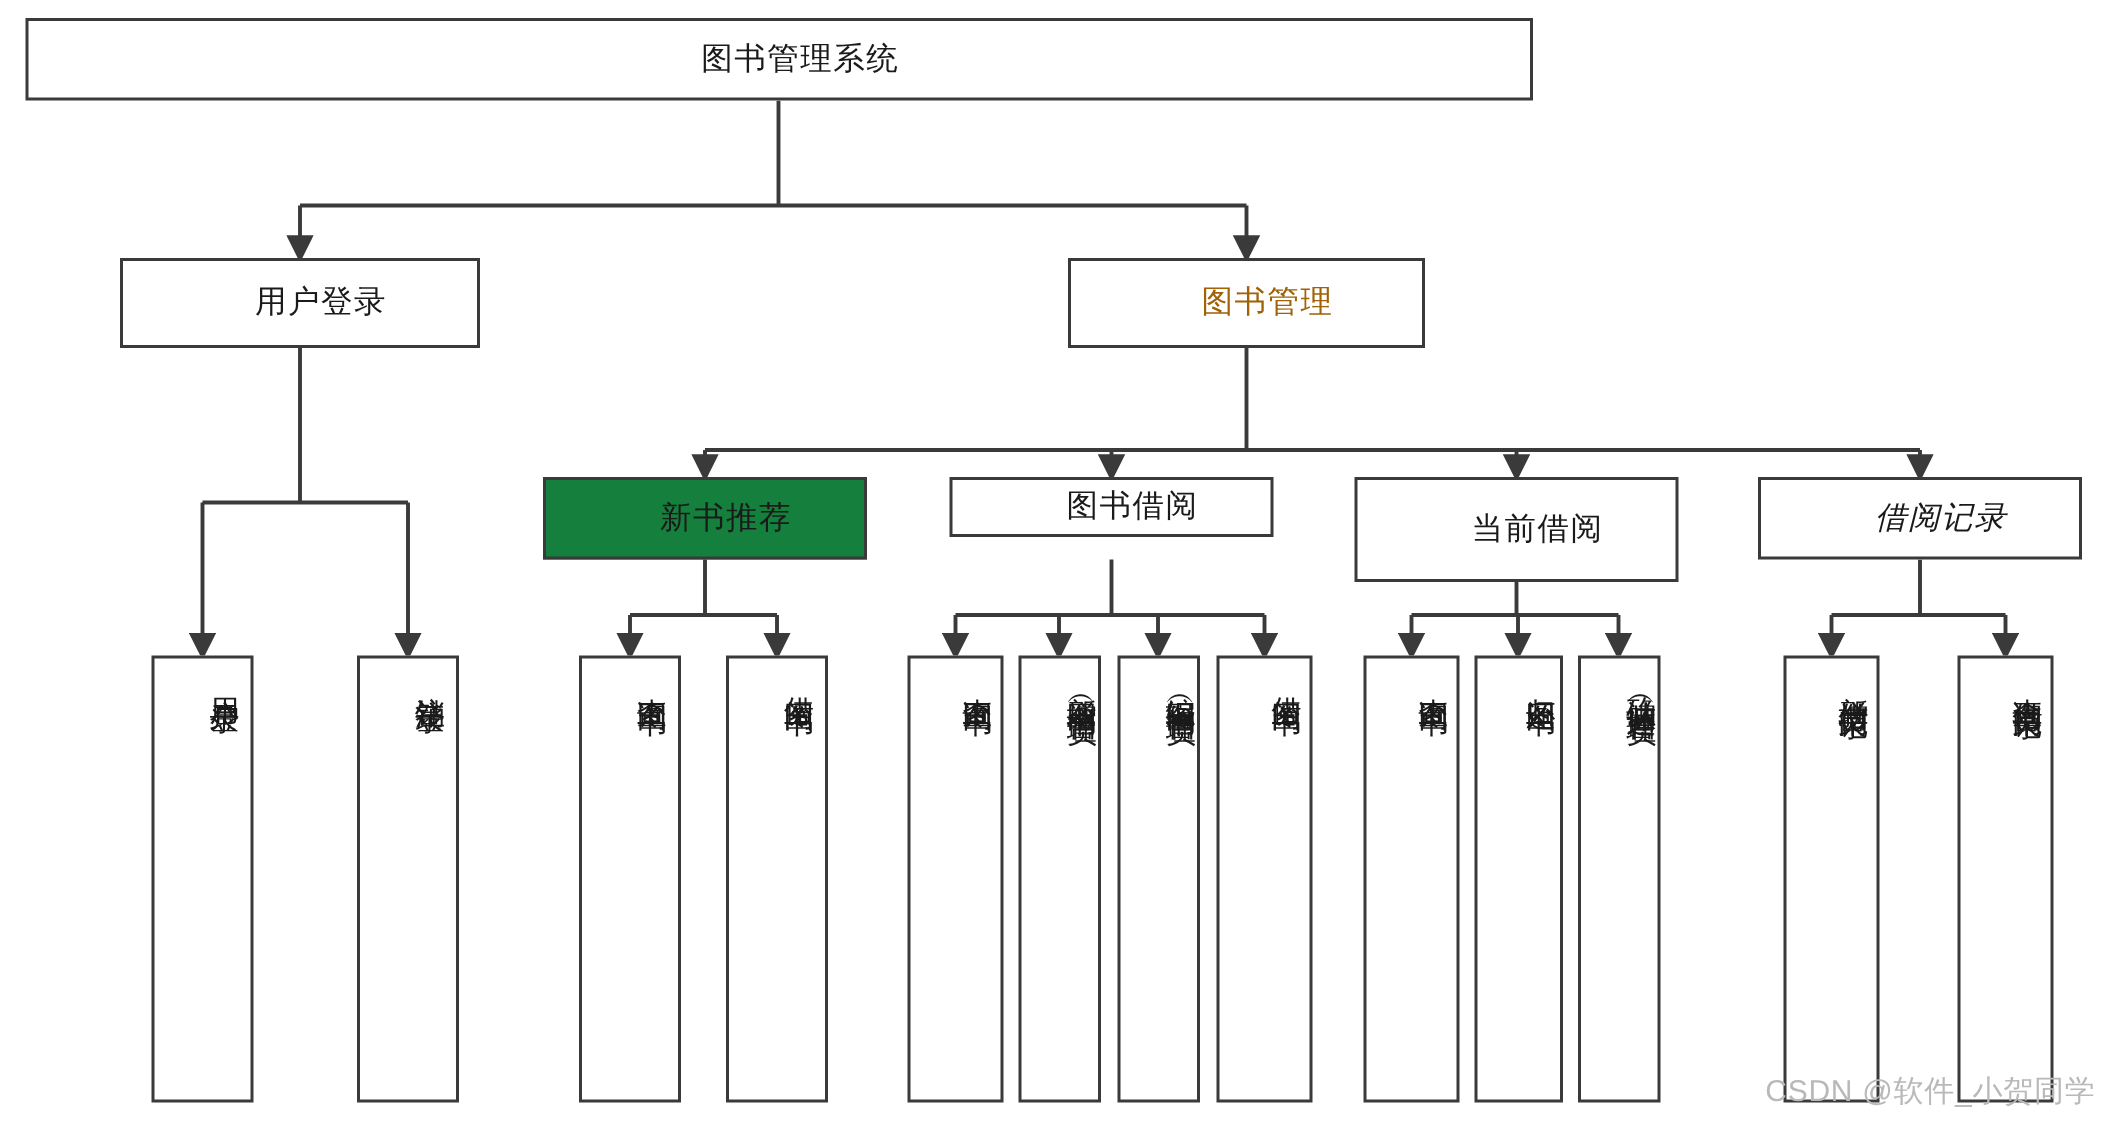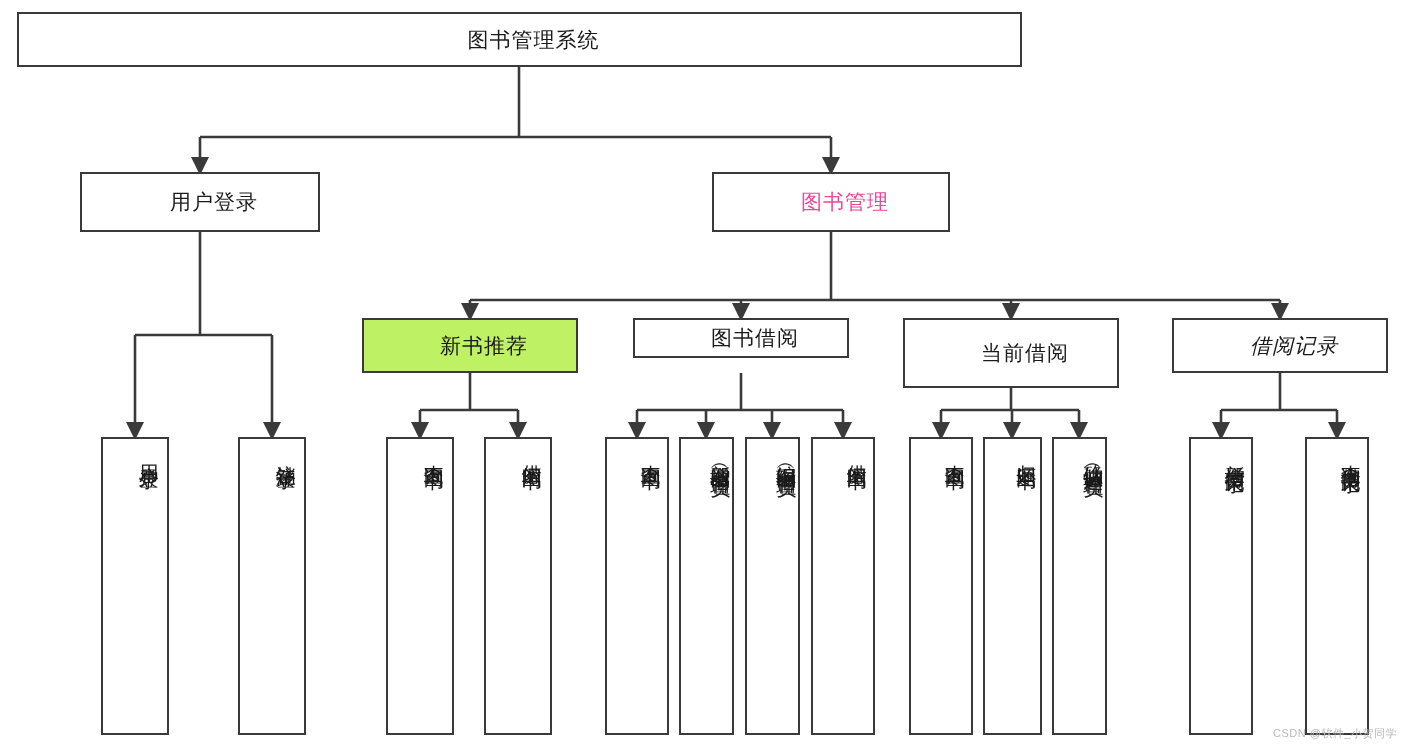--- a/index.html
+++ b/index.html
@@ -57,21 +57,21 @@
     letter-spacing: 2px;
     white-space: nowrap;
   }
   .node .hlabel {
     white-space: nowrap;
   }
   #watermark {
     position: absolute;
     right: 8px;
     bottom: 6px;
-    font-size: 11px;
+    font-size: 20px;
     color: #b9b9b9;
     letter-spacing: 0.5px;
     white-space: nowrap;
     user-select: none;
   }
 </style>
 </head>
 <body>
 
 <div id="canvas" style="background: rgb(255, 255, 255);">
@@ -126,25 +126,25 @@
     </g>
   </svg>
 
   <div class="node horiz" style="left: 17px; top: 12px; width: 1005px; height: 55px; border-color: rgb(58, 58, 58); background: rgb(255, 255, 255); color: rgb(26, 26, 26);">
     <span class="hlabel">图书管理系统</span>
   </div>
 
   <div class="node horiz" style="left: 80px; top: 172px; width: 240px; height: 60px; border-color: rgb(58, 58, 58); background: rgb(255, 255, 255); color: rgb(26, 26, 26);">
     <span class="hlabel">用户登录</span>
   </div>
-  <div class="node horiz" style="left: 712px; top: 172px; width: 238px; height: 60px; border-color: rgb(58, 58, 58); background: rgb(255, 255, 255); color: #ec4899;">
+  <div class="node horiz" style="left: 712px; top: 172px; width: 238px; height: 60px; border-color: rgb(58, 58, 58); background: rgb(255, 255, 255); color: #a16207;">
     <span class="hlabel">图书管理</span>
   </div>
 
-  <div class="node horiz" style="left: 362px; top: 318px; width: 216px; height: 55px; border-color: rgb(58, 58, 58); background: #bef264; color: rgb(26, 26, 26);">
+  <div class="node horiz" style="left: 362px; top: 318px; width: 216px; height: 55px; border-color: rgb(58, 58, 58); background: #15803d; color: rgb(26, 26, 26);">
     <span class="hlabel">新书推荐</span>
   </div>
   <div class="node horiz" style="left: 633px; top: 318px; width: 216px; height: 40px; border-color: rgb(58, 58, 58); background: rgb(255, 255, 255); color: rgb(26, 26, 26);">
     <span class="hlabel">图书借阅</span>
   </div>
   <div class="node horiz" style="left: 903px; top: 318px; width: 216px; height: 70px; border-color: rgb(58, 58, 58); background: rgb(255, 255, 255); color: rgb(26, 26, 26);">
     <span class="hlabel">当前借阅</span>
   </div>
   <div class="node horiz" style="left: 1172px; top: 318px; width: 216px; height: 55px; border-color: rgb(58, 58, 58); background: rgb(255, 255, 255); color: rgb(26, 26, 26); font-style: italic;">
     <span class="hlabel">借阅记录</span>

